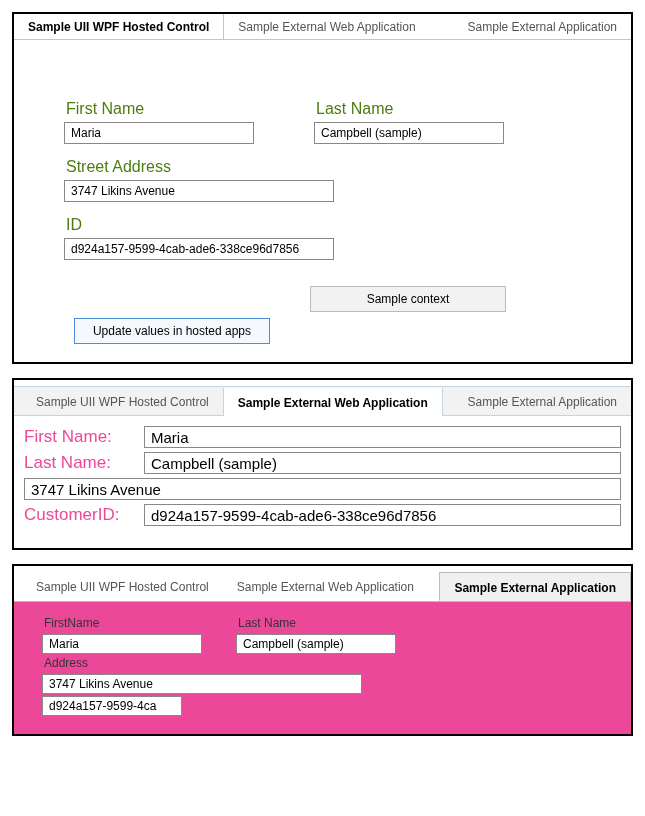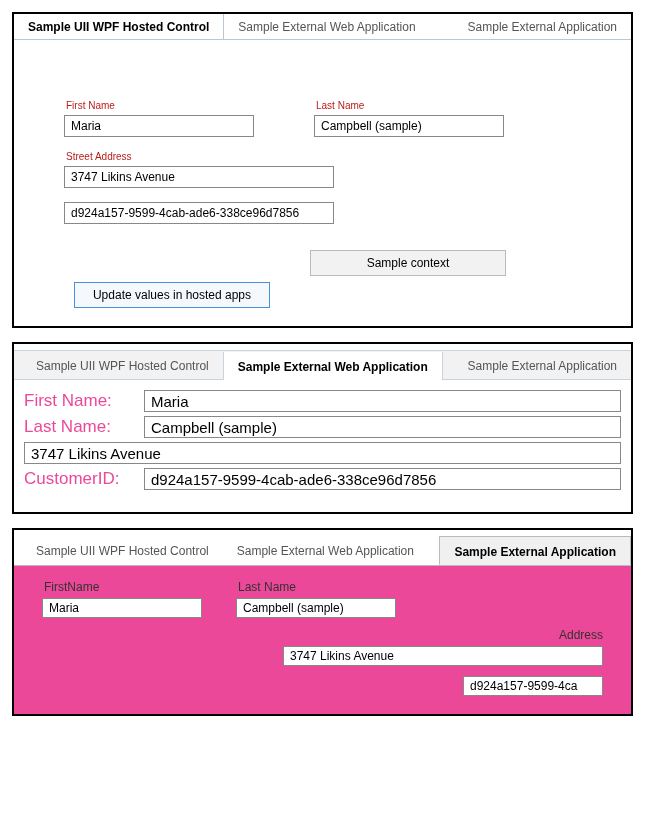--- a/index.html
+++ b/index.html
@@ -44,22 +44,22 @@
   .tab-spacer { flex: 1; }
   .p1-body {
     padding: 60px 50px 18px 50px;
   }
   .row {
     display: flex;
     gap: 60px;
   }
   .field { display: flex; flex-direction: column; }
   .field label {
-    font-size: 10px;
-    color: #b91c1c;
+    font-size: 16px;
+    color: #4d7c0f;
     margin-bottom: 4px;
     padding-left: 2px;
   }
   .txt {
     border: 1px solid #888;
     height: 22px;
     padding: 2px 6px;
     font: inherit;
     background: #fff;
   }
@@ -146,21 +146,21 @@
   .p3-row { display:flex; gap:34px; }
   .p3 .field label { font-size:12px; color:#333; }
   .p3 .txt {
     border: 1px solid #888;
     background: #fff;
     height: 20px;
     width: 160px;
   }
   .p3 .wide .txt { width: 320px; }
   .p3 .narrow .txt { width: 140px; }
-  .p3 .mt { margin-top: 10px; align-items: flex-end; }
+  .p3 .mt { margin-top: 2px; }
 </style>
 </head>
 <body>
 
 <div class="panel p1">
   <div class="tabbar">
     <div class="tab active">Sample UII WPF Hosted Control</div>
     <div class="tab">Sample External Web Application</div>
     <div class="tab-spacer"></div>
     <div class="tab">Sample External Application</div>
@@ -174,20 +174,21 @@
       <div class="field">
         <label>Last Name</label>
         <input class="txt" value="Campbell (sample)" style="">
       </div>
     </div>
     <div class="field wide mt">
       <label>Street Address</label>
       <input class="txt" value="3747 Likins Avenue" style="">
     </div>
     <div class="field wide mt">
+      <label>ID</label>
       <input class="txt" value="d924a157-9599-4cab-ade6-338ce96d7856" style="">
     </div>
     <div class="p1-buttons">
       <button class="btn primary">Update values in hosted apps</button>
       <button class="btn">Sample context</button>
     </div>
   </div>
 </div>
 
 <div class="panel p2">

